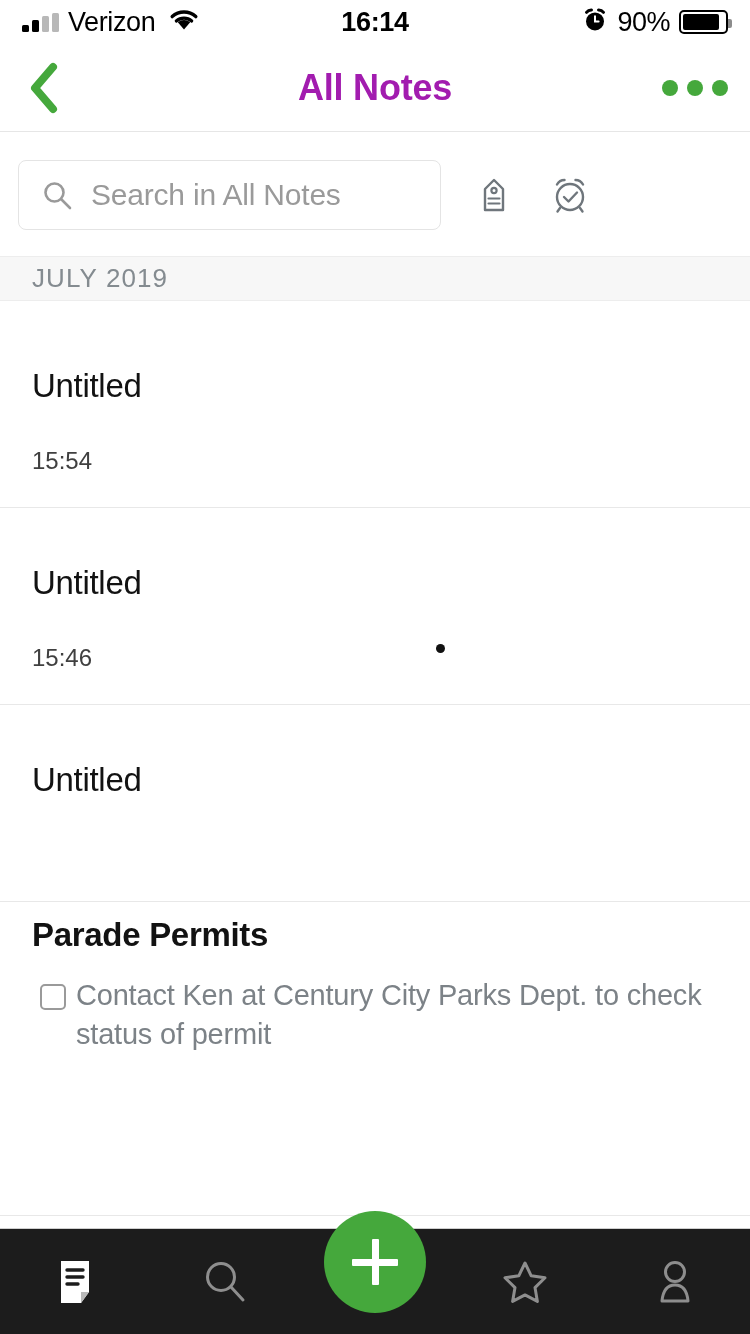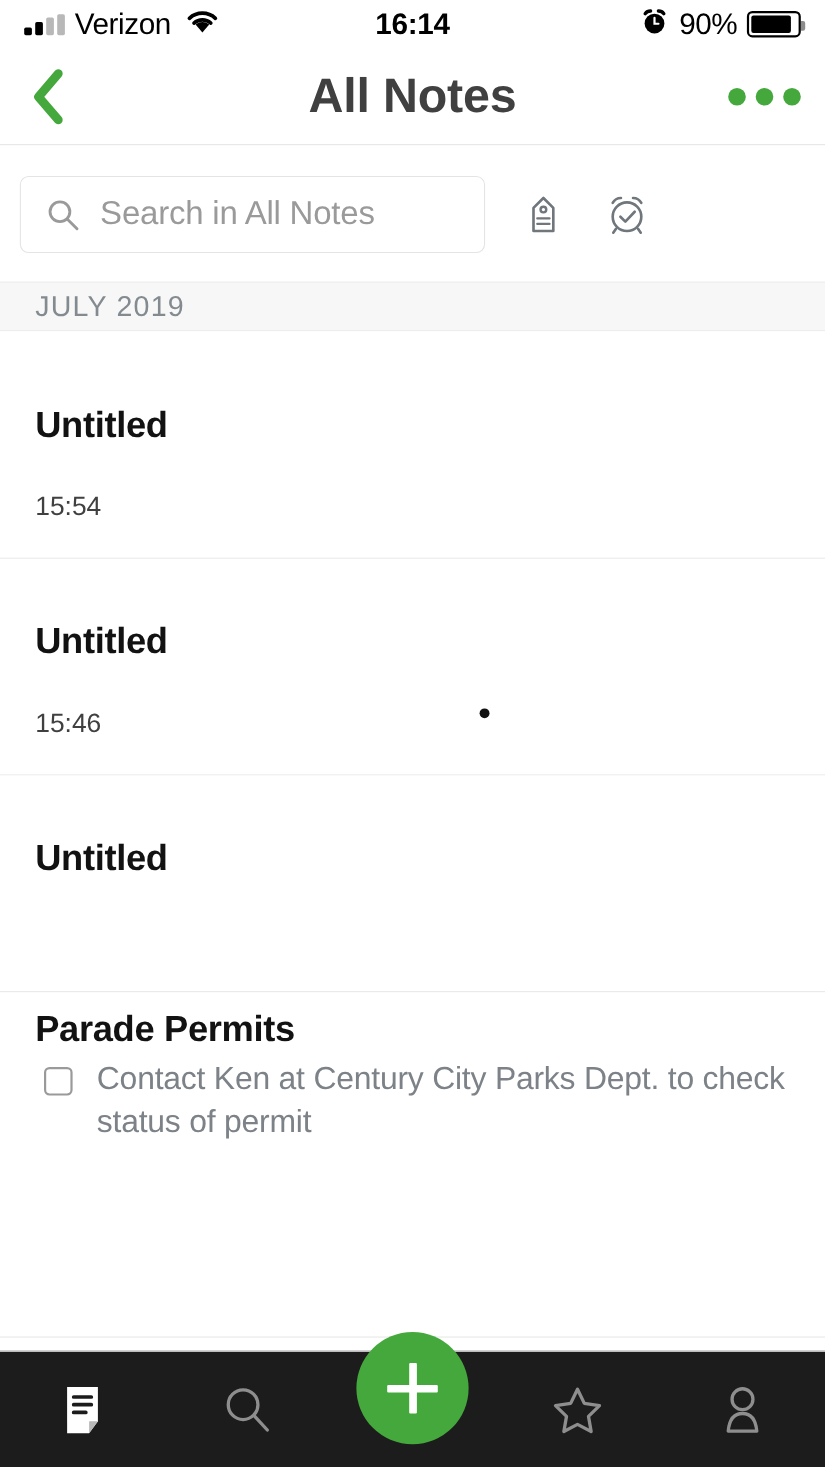--- a/index.html
+++ b/index.html
@@ -45,21 +45,21 @@
   
   .navbar {
     position:absolute; top:44px; left:0; width:750px; height:88px;
     display:flex; align-items:center; border-bottom:1px solid #e6e6e6;
   }
   .nav-back {
     width:90px; height:88px; display:flex; align-items:center; justify-content:center;
   }
   .nav-title {
     position:absolute; left:0; right:0; text-align:center;
-    font-size:44px; font-weight:bold; color:#404040; letter-spacing:-0.2px;
+    font-size:36px; font-weight:bold; color:#a21caf; letter-spacing:-0.2px;
     pointer-events:none;
   }
   .nav-more {
     margin-left:auto; width:110px; height:88px;
     display:flex; align-items:center; justify-content:center; gap:9px; z-index:2;
   }
   .nav-more span { width:16px; height:16px; border-radius:50%; background:#45a83c; display:block; }
 
   
   .searchrow {
@@ -82,39 +82,39 @@
   }
   .monthband span { font-size:26px; color:#848b90; letter-spacing:1.1px; }
 
   
   .notelist { position:absolute; top:311px; left:0; width:750px; height:915px; overflow:hidden; }
   .note {
     position:relative; padding:0 32px; border-bottom:1px solid #e8e8e8; background:#fff;
   }
   .note.plain { height:197px; }
   .note-title {
-    font-size:33px; font-weight:bold; color:#121212; letter-spacing:-0.3px;
+    font-size:33px; font-weight:normal; color:#121212; letter-spacing:-0.3px;
     padding-top:56px;
   }
   .note-time { font-size:24px; color:#404040; padding-top:42px; }
   .dot-artifact {
     position:absolute; left:436px; top:644px; width:9px; height:9px;
     border-radius:50%; background:#111;
   }
 
   .note.rich { height:300px; padding-top:0; }
   .reminder {
     display:flex; align-items:center; justify-content:flex-end; gap:10px;
     padding-top:18px;
   }
   .reminder-date { font-size:27px; color:#45a83c; letter-spacing:-0.3px; }
   .rich-title {
     font-size:33px; font-weight:bold; color:#121212; letter-spacing:-0.3px; margin-top:14px;
   }
-  .todo { display:flex; align-items:flex-start; gap:22px; margin-top:8px; padding-left:8px; }
+  .todo { display:flex; align-items:flex-start; gap:10px; margin-top:22px; padding-left:8px; }
   .checkbox {
     width:26px; height:26px; border:2px solid #9a9a9a; border-radius:5px;
     flex:none; margin-top:8px; background:#fff;
   }
   .todo-text { font-size:29px; color:#7c8287; line-height:1.33; letter-spacing:-0.2px; }
   .rich-time { font-size:24px; color:#a7a7a7; margin-top:24px; }
 
   
   .tabbar {
     position:absolute; bottom:0; left:0; width:750px; height:106px;

